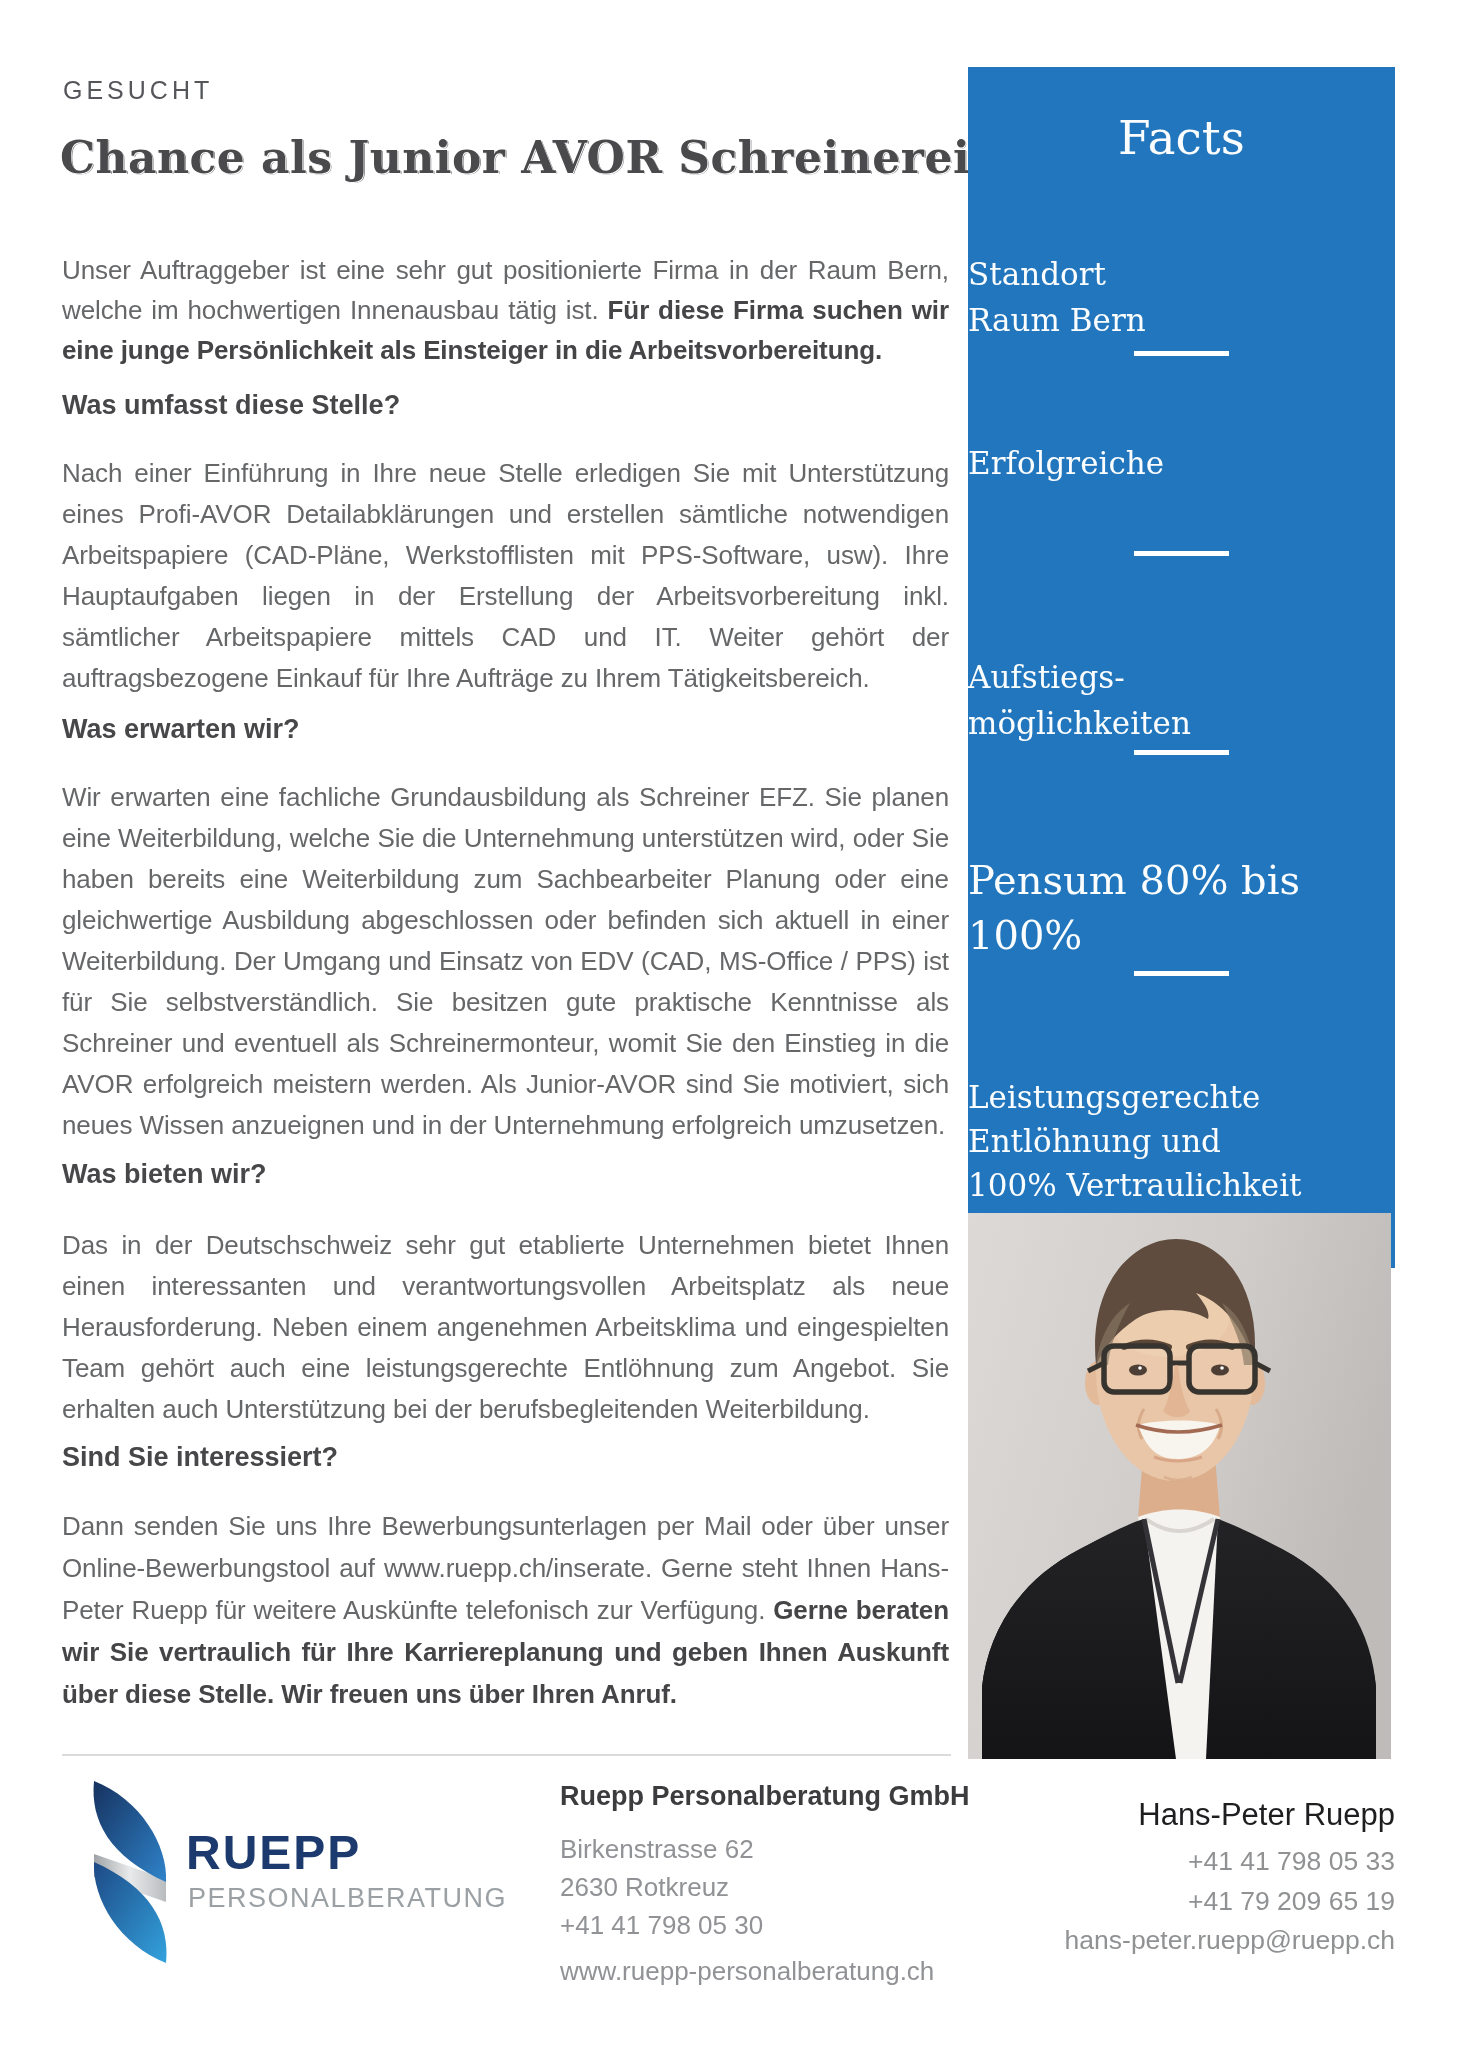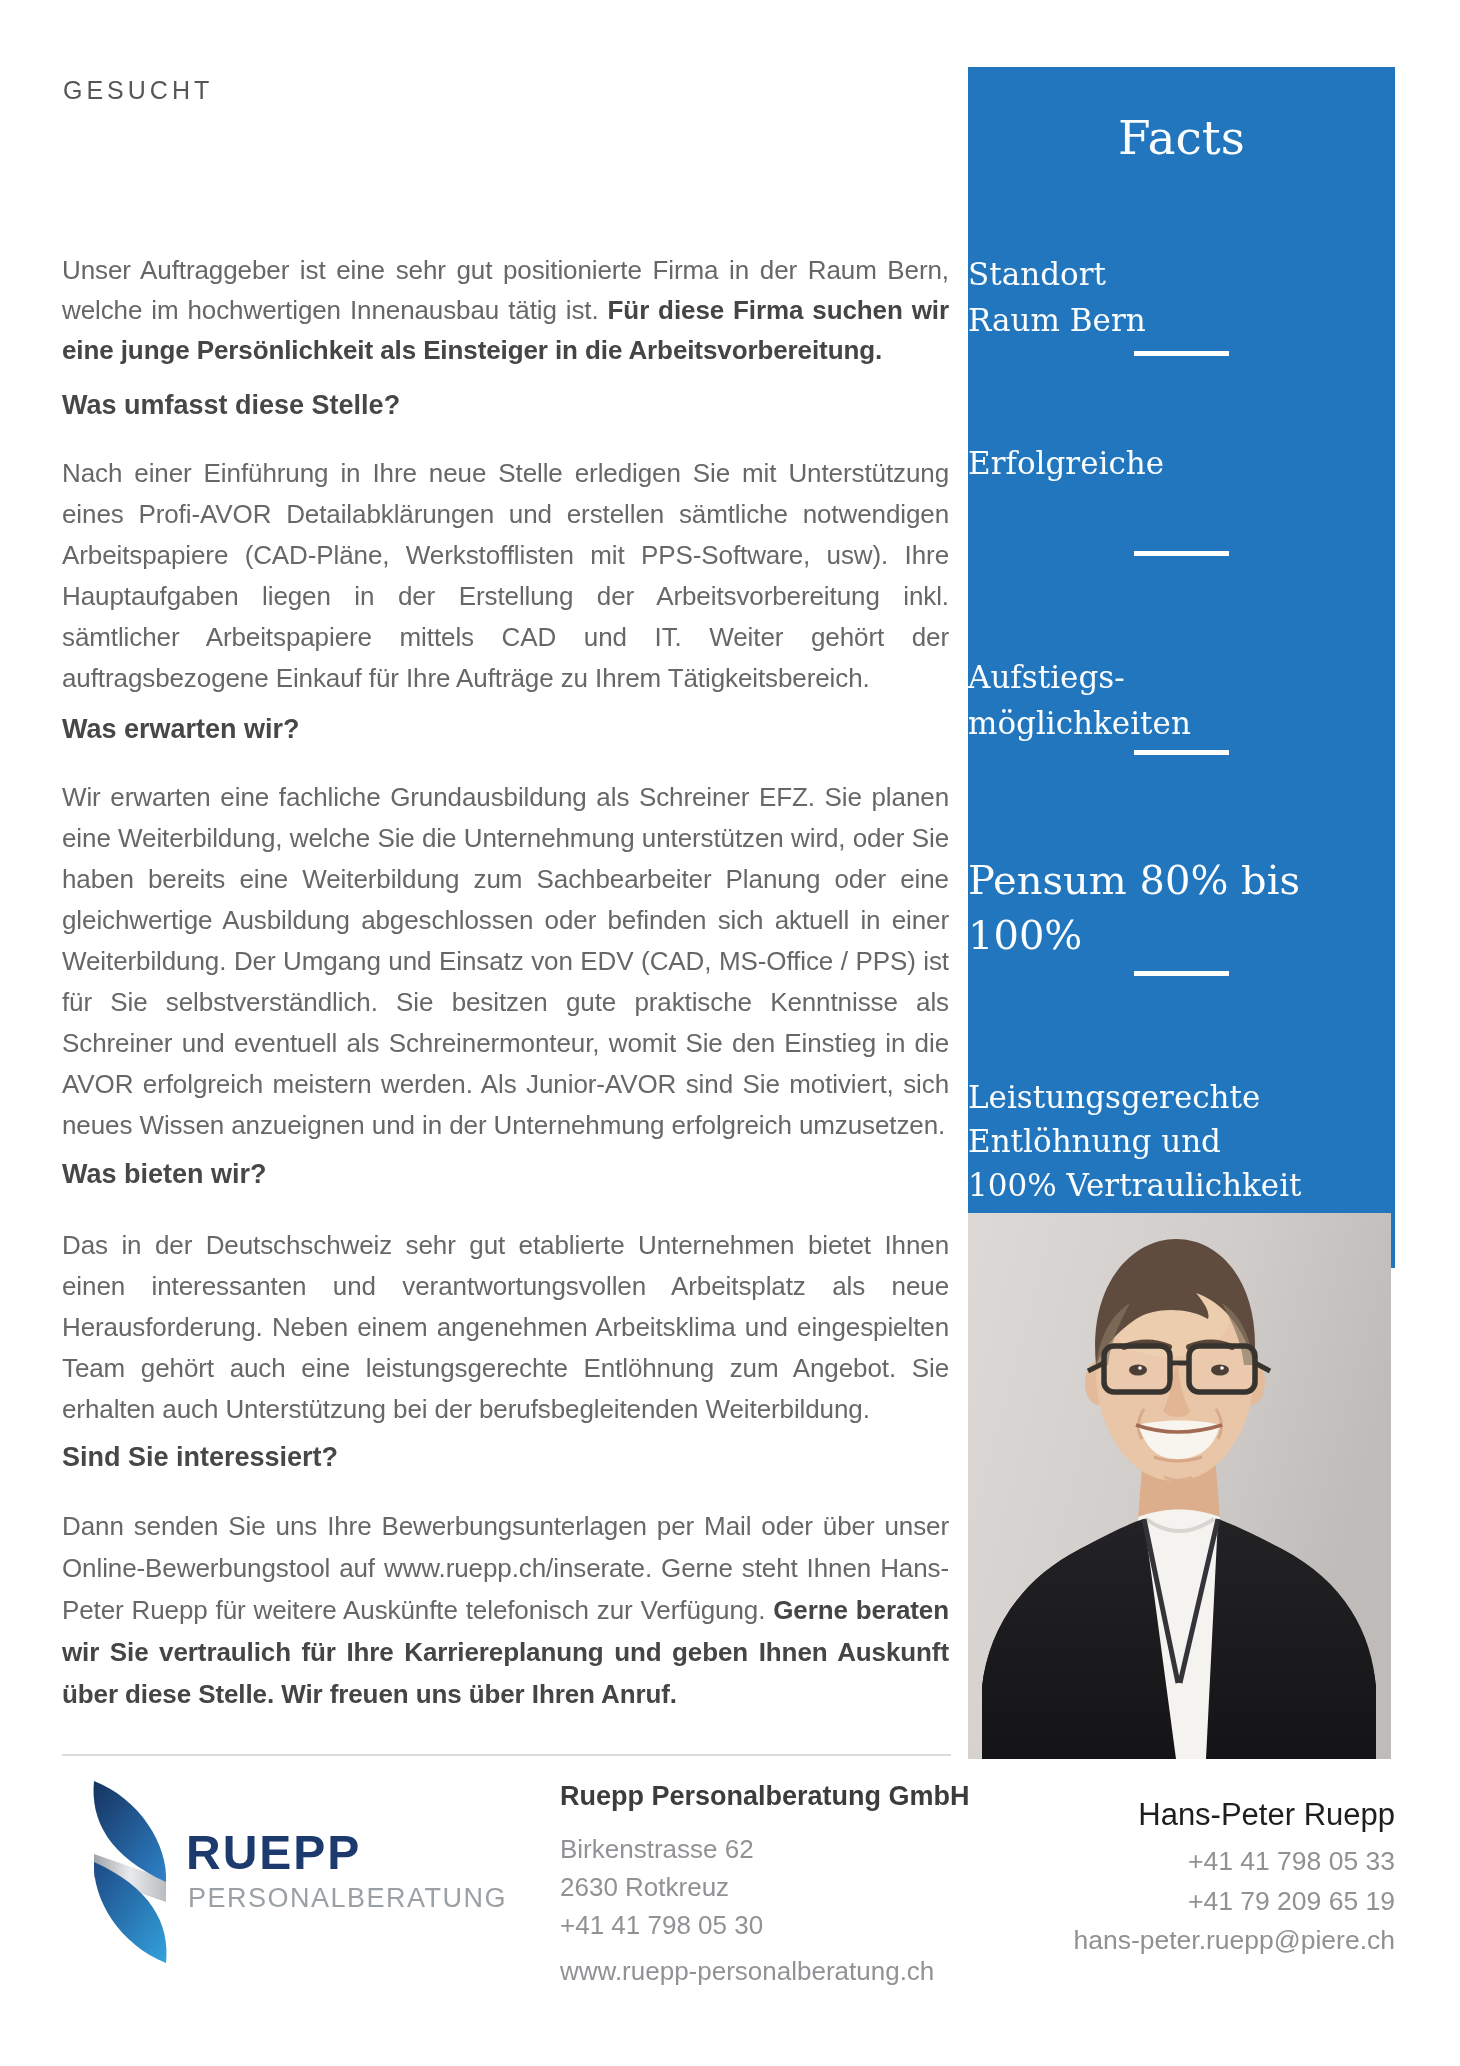--- a/index.html
+++ b/index.html
@@ -50,20 +50,21 @@
   .contact{position:absolute;right:65px;top:1797px;text-align:right;color:#8f9193;font-size:26.5px;margin-left:32px;}
   .contact .pname{font-size:31px;color:#1e1e20;line-height:36px;margin-bottom:9px;}
   .contact .cline{line-height:39.5px;}
 </style>
 </head>
 <body>
 
 <div class="page">
 
   <div class="kicker">GESUCHT</div>
+  <div class="doc-title">Chance als Junior AVOR Schreinerei</div>
 
   <p class="col intro"><span>Unser Auftraggeber ist eine sehr gut positionierte Firma in der Raum Bern, wel­che im hochwertigen Innenausbau tätig ist. </span><span class="bold">Für diese Firma suchen wir eine junge Persönlichkeit als Einsteiger in die Arbeitsvorbereitung.</span></p>
 
   <div class="h2 h0">Was umfasst diese Stelle?</div>
   <p class="col p0">Nach einer Einführung in Ihre neue Stelle erledigen Sie mit Unterstützung eines Profi-AVOR Detailabklärungen und erstellen sämtliche notwendigen Arbeits­papiere (CAD-Pläne, Werkstofflisten mit PPS-Software, usw). Ihre Hauptaufga­ben liegen in der Erstellung der Arbeitsvorbereitung inkl. sämtlicher Arbeitspa­piere mittels CAD und IT. Weiter gehört der auftragsbezogene Einkauf für Ihre Aufträge zu Ihrem Tätigkeitsbereich.</p>
 
   <div class="h2 h1">Was erwarten wir?</div>
   <p class="col p1">Wir erwarten eine fachliche Grundausbildung als Schreiner EFZ. Sie planen eine Weiterbildung, welche Sie die Unternehmung unterstützen wird, oder Sie haben bereits eine Weiterbildung zum Sachbearbeiter Planung oder eine gleichwertige Ausbildung abgeschlossen oder befinden sich aktuell in einer Weiterbildung. Der Umgang und Einsatz von EDV (CAD, MS-Office / PPS) ist für Sie selbstverständlich. Sie besitzen gute praktische Kenntnisse als Schreiner und eventuell als Schreinermonteur, womit Sie den Einstieg in die AVOR erfolg­reich meistern werden. Als Junior-AVOR sind Sie motiviert, sich neues Wissen anzueignen und in der Unternehmung erfolgreich umzusetzen.</p>
 
   <div class="h2 h2b">Was bieten wir?</div>
@@ -201,16 +202,16 @@
     <div class="cline">Birkenstrasse 62</div>
     <div class="cline">2630 Rotkreuz</div>
     <div class="cline">+41 41 798 05 30</div>
     <div class="cline cweb">www.ruepp-personalberatung.ch</div>
   </div>
 
   <div class="contact">
     <div class="pname">Hans-Peter Ruepp</div>
     <div class="cline">+41 41 798 05 33</div>
     <div class="cline">+41 79 209 65 19</div>
-    <div class="cline">hans-peter.ruepp@piere.ch</div>
+    <div class="cline">hans-peter.ruepp@ruepp.ch</div>
   </div>
 
 </div>
 
 </body></html>

